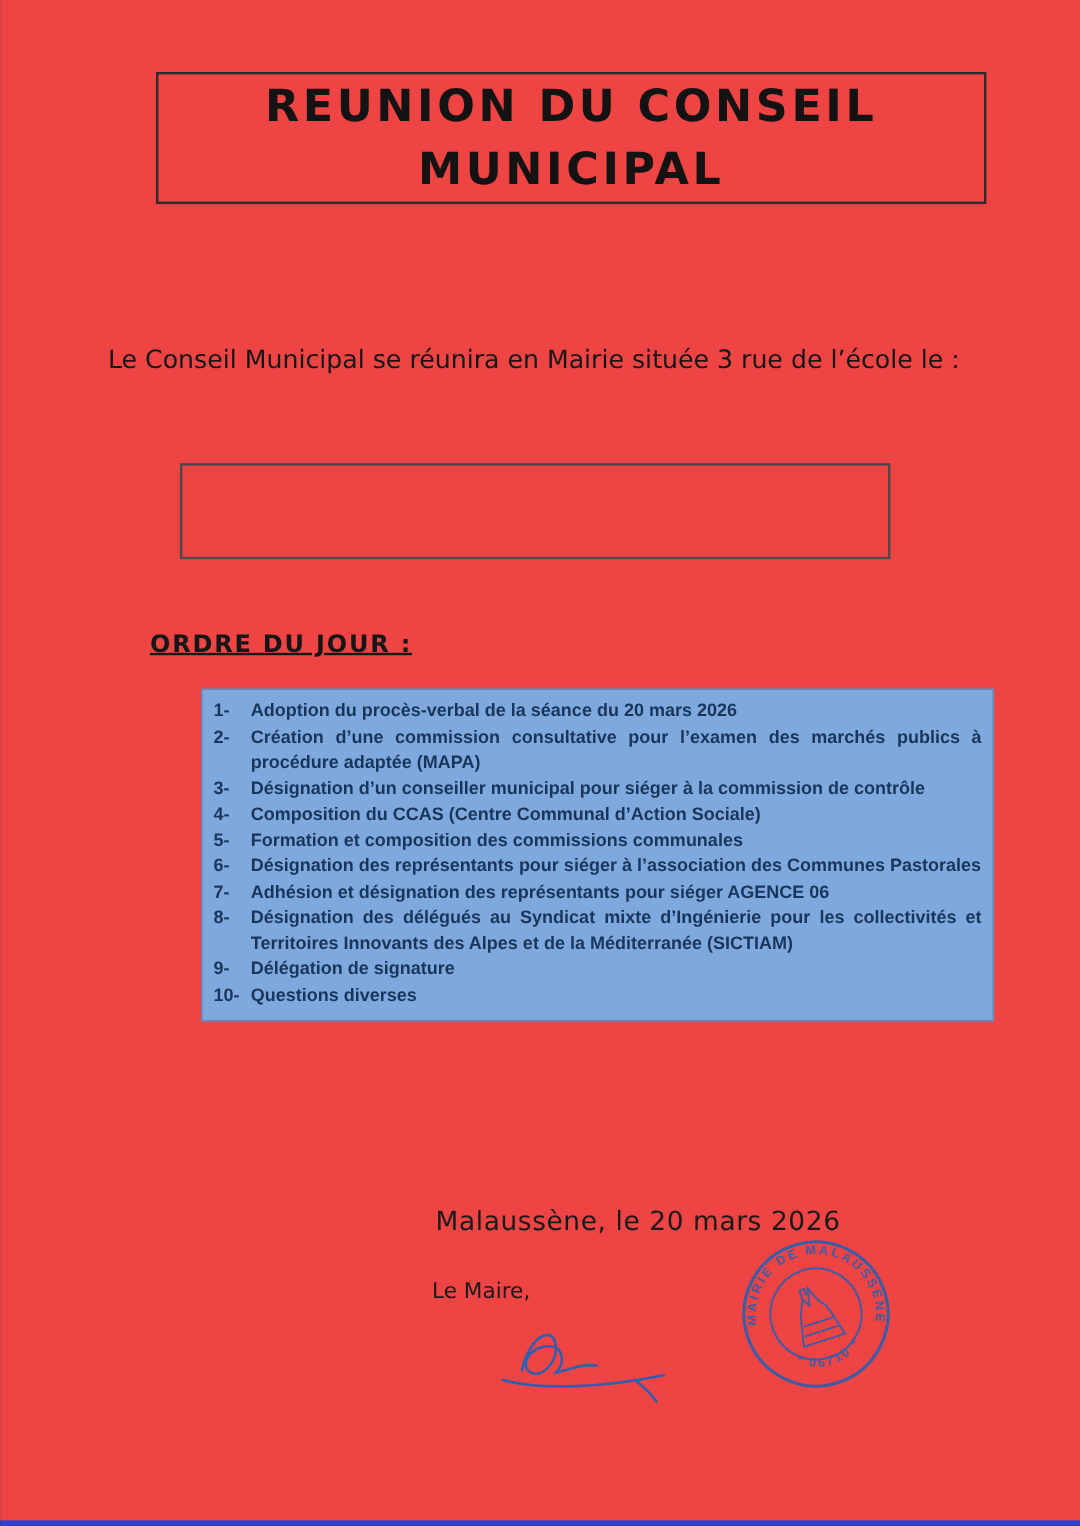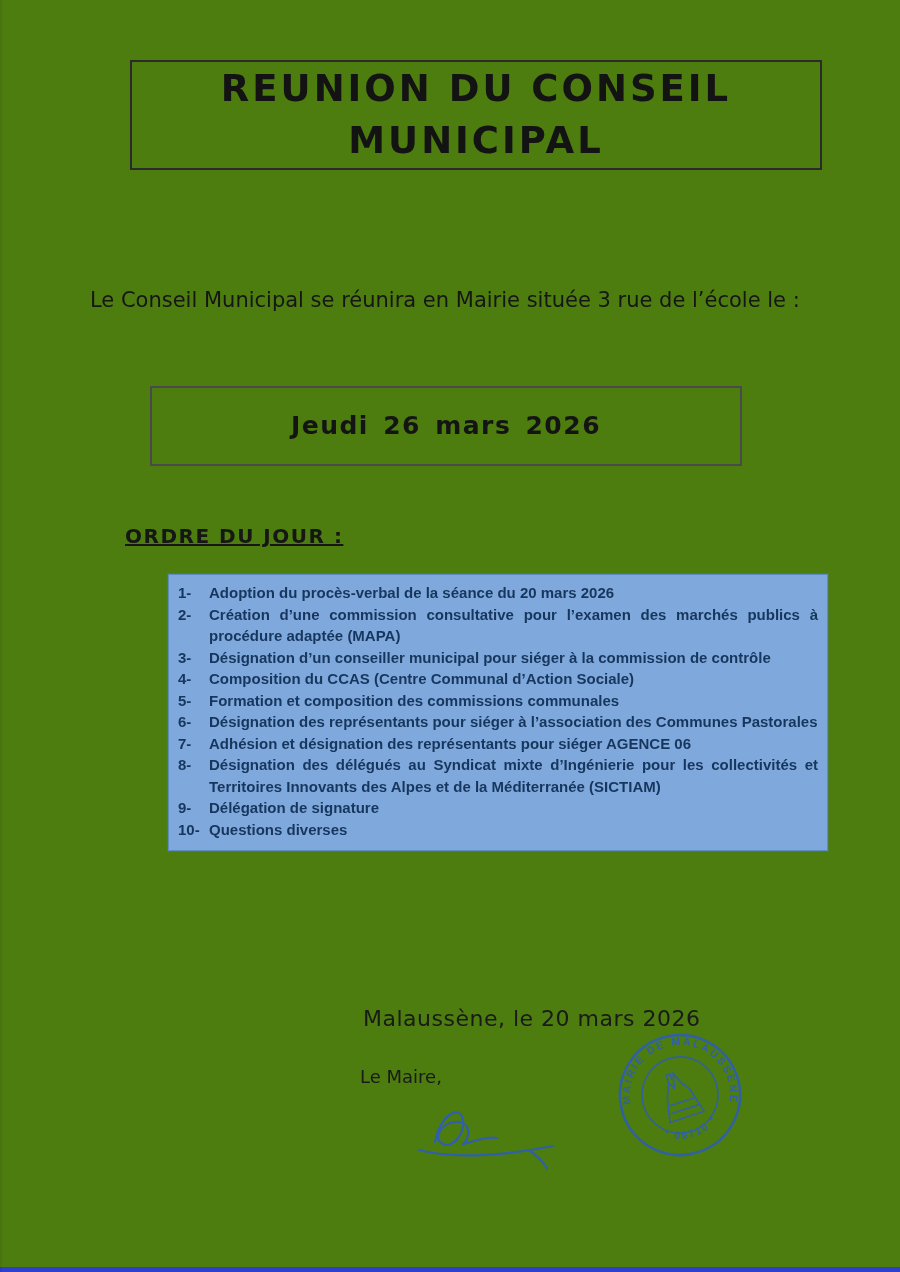--- a/index.html
+++ b/index.html
@@ -1,19 +1,19 @@
 <!DOCTYPE html>
 <html><head>
 <meta charset="utf-8">
 <style>
   html,body{margin:0;padding:0;background:#e8e8e8;}
   .page{
     position:relative;
     width:900px;height:1272px;
-    background:#4d7c0f;
+    background:#ef4444;
     font-family:"Liberation Sans", sans-serif;
     overflow:hidden;
     margin:0 auto;
   }
   
   .title-box{
     position:absolute;left:130px;top:60px;width:692px;height:110px;
     border:2px solid #2b2b2b;
     display:flex;flex-direction:column;align-items:center;justify-content:center;
     box-sizing:border-box;
@@ -103,21 +103,20 @@
 <div class="page">
 
   <div class="title-box">
     <div class="title-line">REUNION DU CONSEIL</div>
     <div class="title-line">MUNICIPAL</div>
   </div>
 
   <div class="intro">Le Conseil Municipal se réunira en Mairie située 3 rue de l’école le :</div>
 
   <div class="date-box">
-    <div class="date-line">Jeudi 26 mars 2026</div>
   </div>
 
   <div class="agenda-heading">ORDRE DU JOUR :</div>
 
   <div class="agenda-box">
     <div class="agenda-item">
       <span class="agenda-num">1-</span>
       <span class="agenda-text">Adoption du procès-verbal de la séance du 20 mars 2026</span>
     </div>
     <div class="agenda-item">

